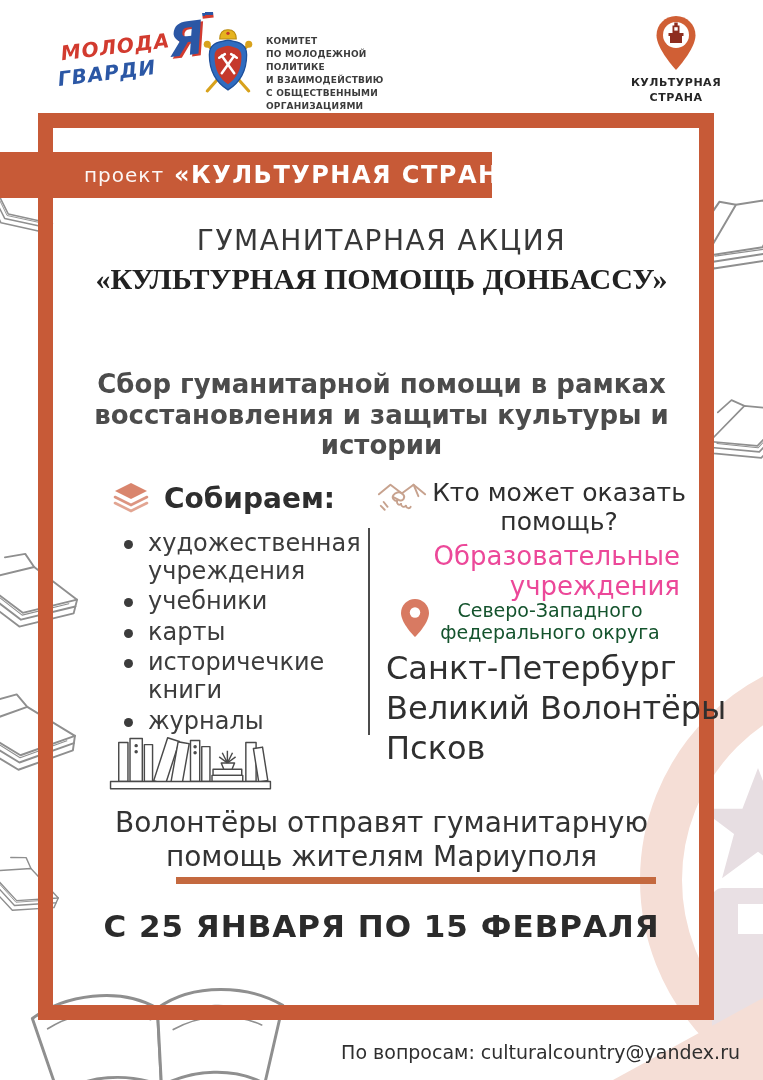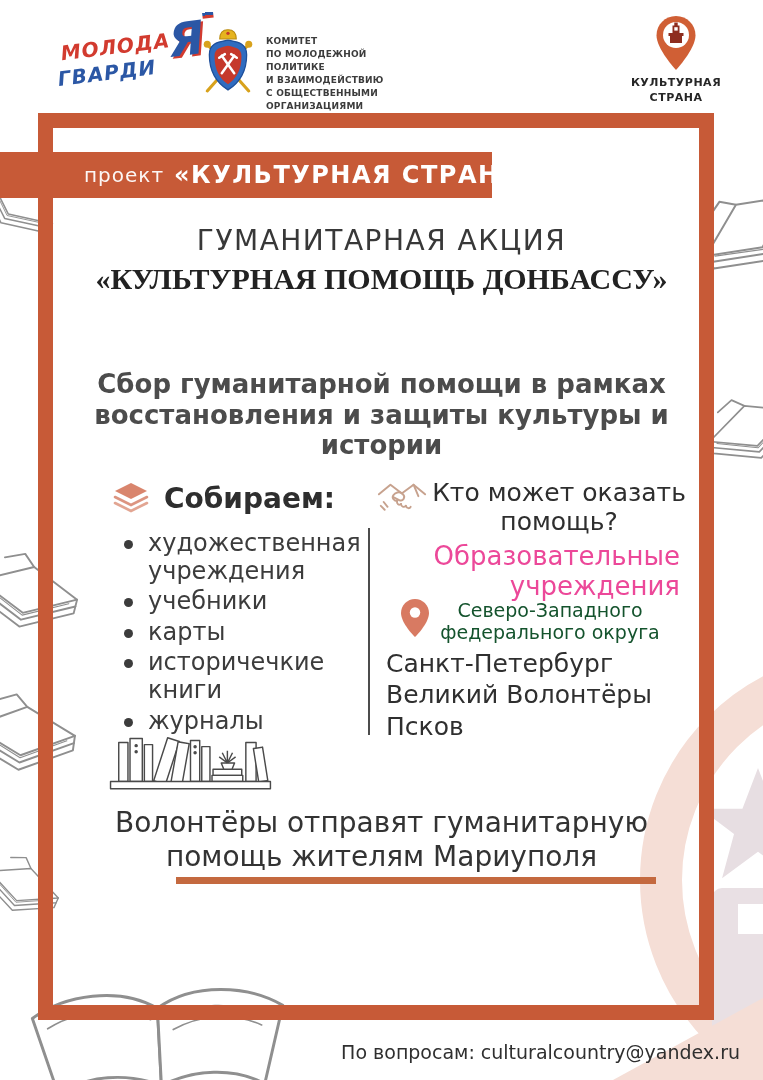--- a/index.html
+++ b/index.html
@@ -54,21 +54,21 @@
   .collect-list{position:absolute;left:122px;top:530px;width:238px;list-style:none;font-size:24px;color:#3c3c3c;line-height:1.15;}
   .collect-list li{position:relative;padding-left:26px;margin-bottom:3px;}
   .collect-list li::before{content:"";position:absolute;left:2px;top:10px;width:9px;height:9px;border-radius:50%;background:#3c3c3c;}
   .bookshelf{position:absolute;left:106px;top:720px;}
   .divider-v{position:absolute;left:368px;top:528px;width:2px;height:207px;background:#4c4c4c;}
   .help-header{position:absolute;left:376px;top:480px;}
   .help-heading{position:absolute;left:428px;top:478px;width:262px;text-align:center;font-size:25px;color:#2e2e2e;line-height:1.16;}
   .help-sub{position:absolute;left:408px;top:542px;width:272px;text-align:right;font-size:26px;font-weight:500;color:#ec4899;line-height:1.15;}
   .pin-icon{position:absolute;left:400px;top:598px;}
   .district{position:absolute;left:430px;top:600px;width:240px;text-align:center;font-size:19px;color:#14532d;line-height:1.15;}
-  .cities{position:absolute;left:386px;top:648px;font-size:25px;color:#2f2f2f;line-height:1.25;}
+  .cities{position:absolute;left:386px;top:648px;font-size:32px;color:#2f2f2f;line-height:1.25;}
   .volunteers{position:absolute;top:806px;left:101px;right:101px;text-align:center;font-size:28px;color:#333;line-height:1.2;}
   .date-divider{position:absolute;left:176px;top:877px;width:480px;height:7px;background:#c4693f;}
   .dates{position:absolute;top:908px;left:60px;right:60px;text-align:center;font-size:31px;font-weight:800;letter-spacing:1px;color:#2b2b2b;}
   .footer-contact{position:absolute;top:1041px;right:23px;font-size:19px;color:#2f2f2f;z-index:5;}
 </style>
 </head>
 <body>
 
 <svg width="0" height="0" style="position:absolute">
   <defs>
@@ -250,15 +250,16 @@
   <div class="district">Северо-Западного федерального округа</div>
 
   <div class="cities">
     <div>Санкт-Петербург</div>
     <div>Великий Волонтёры</div>
     <div>Псков</div>
   </div>
 
   <div class="volunteers">Волонтёры отправят гуманитарную помощь жителям Мариуполя</div>
   <div class="date-divider"></div>
+  <div class="dates">С 25 ЯНВАРЯ ПО 15 ФЕВРАЛЯ</div>
 </div>
 
 <div class="footer-contact">По вопросам: culturalcountry@yandex.ru</div>
 
 </body></html>

